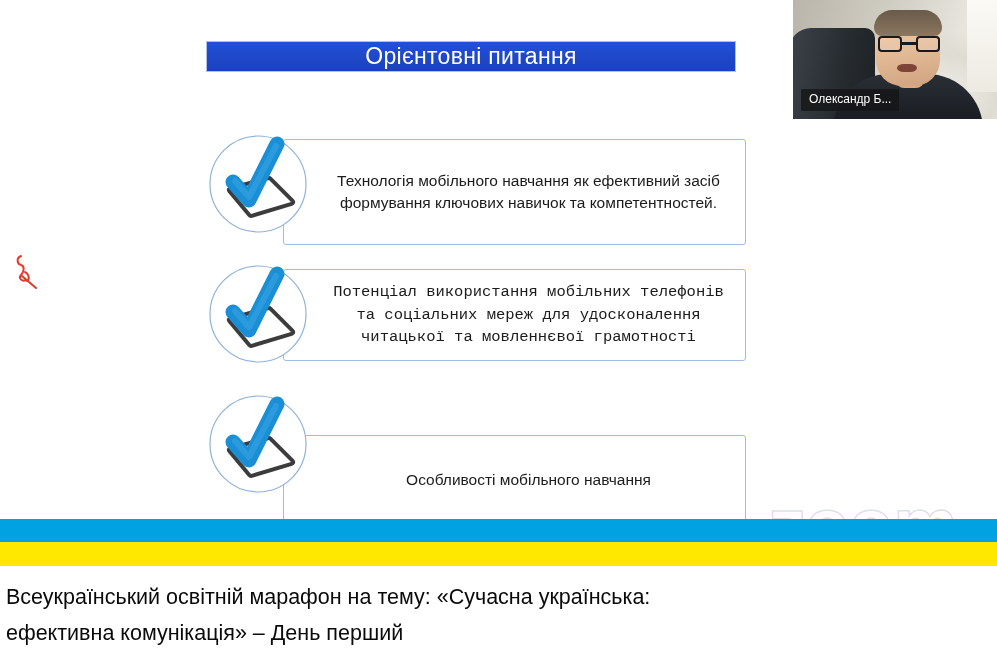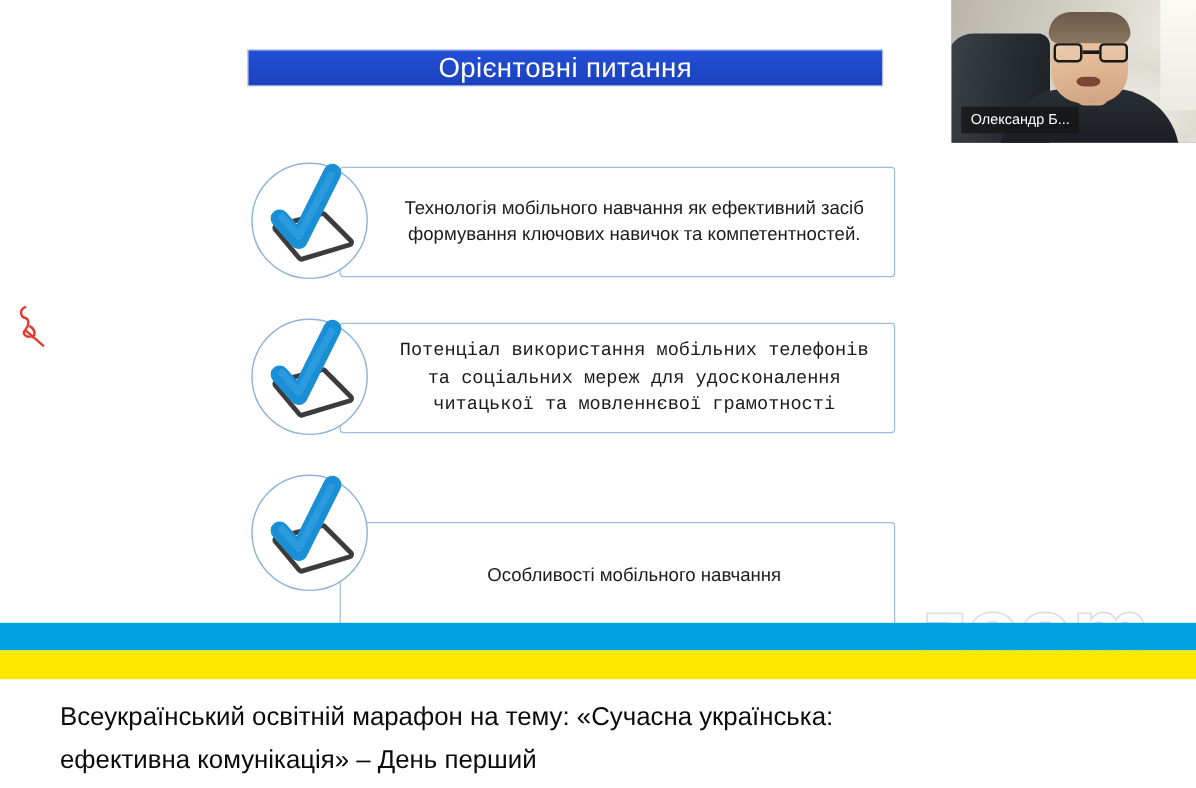--- a/index.html
+++ b/index.html
@@ -79,21 +79,21 @@
     width: 463px;
     box-sizing: border-box;
     border: 1px solid #9dbede;
     border-radius: 3px;
     background: #ffffff;
     display: flex;
     align-items: center;
     justify-content: center;
     padding: 6px 14px 6px 42px;
   }
-  .row-0 .bullet-box { height: 92px; }
+  .row-0 .bullet-box { height: 106px; }
   .row-1 .bullet-box { height: 92px; font-family: Liberation Mono, monospace; }
   .row-2 .bullet-box { height: 91px; margin-top: 36px; }
 
   .bullet-text {
     color: #1b1b1b;
     font-size: 15.5px;
     line-height: 1.45;
     text-align: center;
     font-weight: 400;
   }
@@ -133,21 +133,21 @@
   .caption {
     position: absolute;
     left: 6px;
     top: 579px;
     width: 920px;
     color: #0a0a0a;
     font-size: 21.5px;
     line-height: 36px;
     font-weight: 400;
   }
-  .caption-line { white-space: nowrap; margin-left: 44px; }
+  .caption-line { white-space: nowrap; }
 
   
   .video-tile {
     position: absolute;
     left: 793px;
     top: 0px;
     width: 204px;
     height: 119px;
     overflow: hidden;
     background: #6e6a62;

